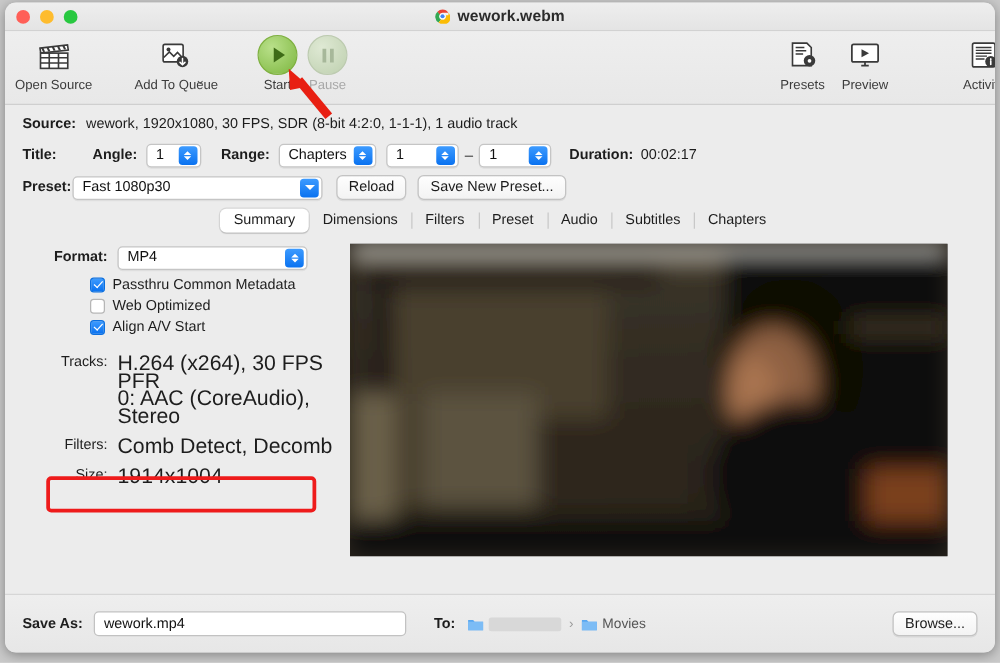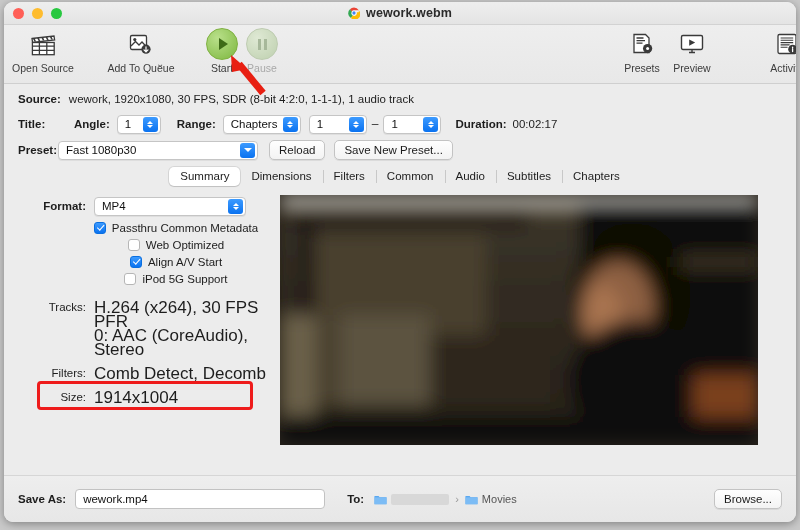--- a/index.html
+++ b/index.html
@@ -193,21 +193,21 @@
     background: #ececec;
     padding: 0 14px;
   }
   .summary {
     position: absolute;
     left: 28px; top: 6px;
     width: 248px;
   }
   .fmt-row { display: flex; align-items: center; height: 22px; }
   .fmt-lbl { font-size: 11.5px; font-weight: bold; color: #1d1d1d; width: 54px; text-align: right; margin-right: 8px; }
-  .chk-row { display: flex; align-items: center; height: 17px; margin-left: 40px; justify-content: center; }
+  .chk-row { display: flex; align-items: center; height: 17px; margin-left: 40px; }
   .chkbox {
     width: 12px; height: 12px;
     border-radius: 3px;
     border: 1px solid #b6b6b6;
     background: #fff;
     margin-right: 6px;
     display: flex; align-items: center; justify-content: center;
     box-sizing: border-box;
     flex: 0 0 auto;
   }
@@ -475,21 +475,21 @@
       <div class="tab active">
             <span>Summary</span>
           </div>
       <div class="tab">
             <span>Dimensions</span>
           </div>
       <div class="tab sep">
             <span>Filters</span>
           </div>
       <div class="tab sep">
-            <span>Common</span>
+            <span>Preset</span>
           </div>
       <div class="tab sep">
             <span>Audio</span>
           </div>
       <div class="tab sep">
             <span>Subtitles</span>
           </div>
       <div class="tab sep">
             <span>Chapters</span>
           </div>
@@ -515,24 +515,20 @@
         <span class="chkbox on"></span>
         <span class="chk-label">Passthru Common Metadata</span>
       </div>
       <div class="chk-row">
         <span class="chkbox"></span>
         <span class="chk-label">Web Optimized</span>
       </div>
       <div class="chk-row">
         <span class="chkbox on"></span>
         <span class="chk-label">Align A/V Start</span>
-      </div>
-      <div class="chk-row">
-        <span class="chkbox"></span>
-        <span class="chk-label">iPod 5G Support</span>
       </div>
 
       <div class="info-row" style="margin-top:14px;">
         <span class="info-lbl">Tracks:</span>
         <span class="info-val">
           <span>H.264 (x264), 30 FPS PFR</span><br>
           <span>0: AAC (CoreAudio), Stereo</span>
         </span>
       </div>
 

